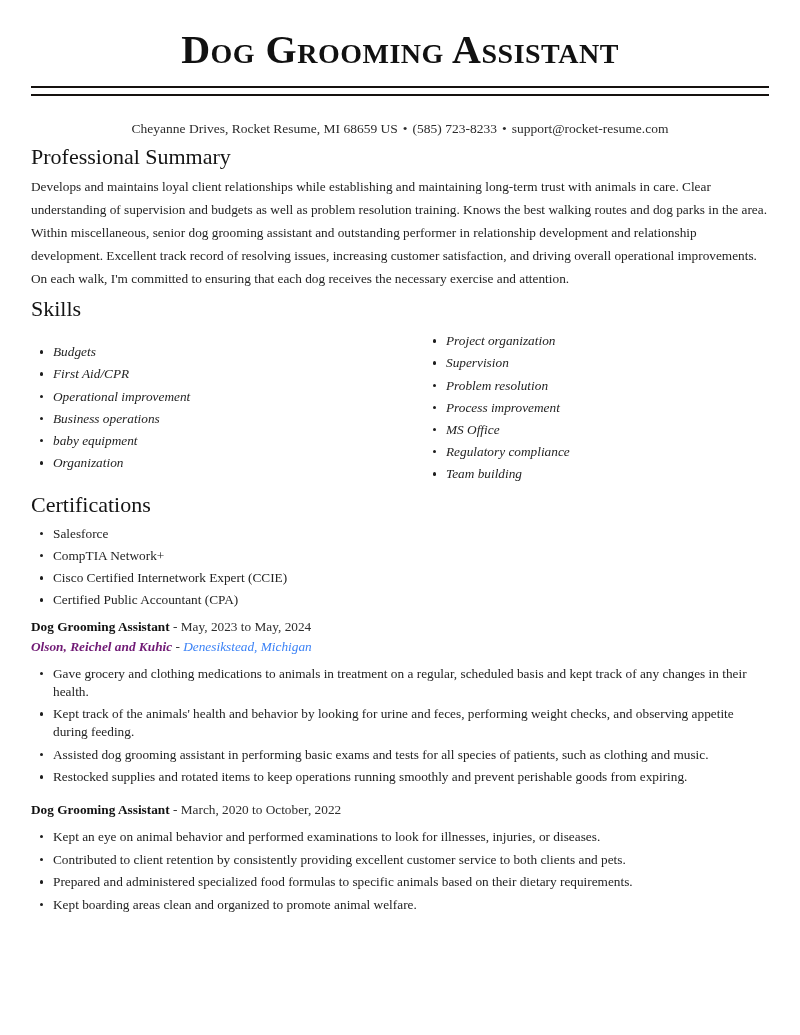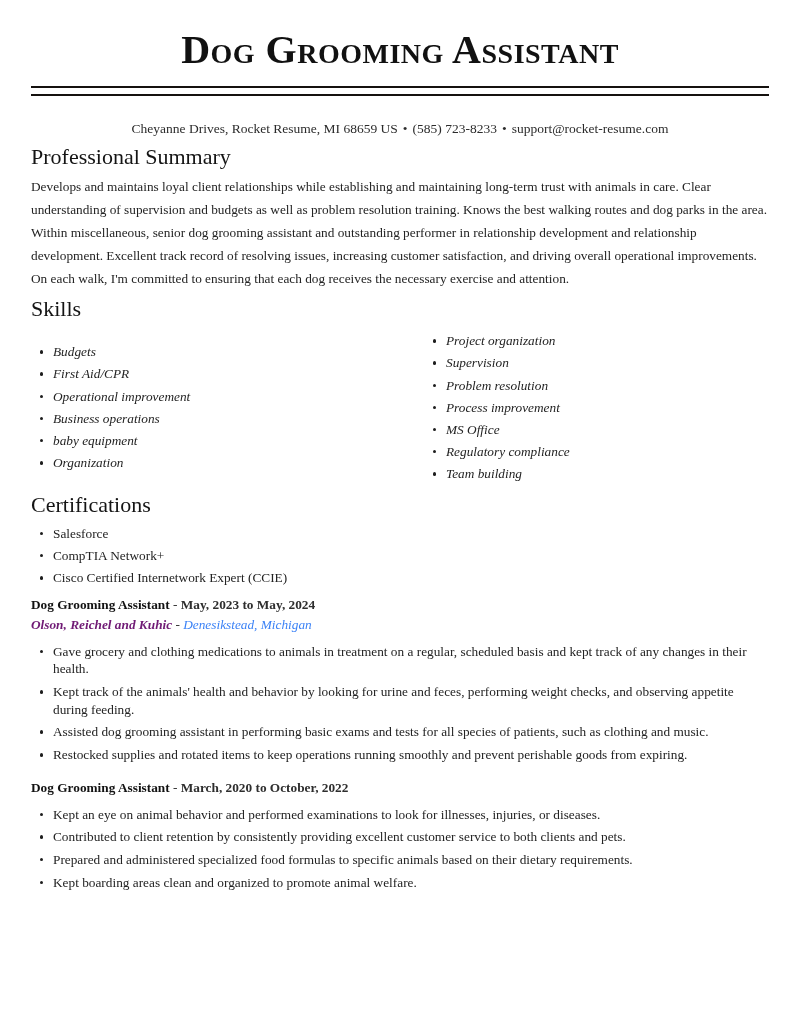--- a/index.html
+++ b/index.html
@@ -126,21 +126,21 @@
   .job-line {
     font-size: 13.3px;
     line-height: 1.5;
     color: #232323;
   }
   .job-title {
     font-weight: 700;
     color: #121212;
   }
   .job-dates {
-    font-weight: 700;
+    font-weight: 400;
     color: #2e2e2e;
   }
   .job-company {
     font-weight: 700;
     font-style: italic;
     color: #701a75;
   }
   .job-location {
     font-style: italic;
     color: #3b82f6;
@@ -199,20 +199,21 @@
       </div>
     </div>
   </div>
 
   <div class="section">
     <h2 class="section-title">Certifications</h2>
     <ul class="bullets">
         <li>Salesforce</li>
         <li>CompTIA Network+</li>
         <li>Cisco Certified Internetwork Expert (CCIE)</li>
+        <li>Certified Public Accountant (CPA)</li>
       </ul>
   </div>
 
   <div class="section">
     <div id="jobs-container">
         <div class="job">
           <div class="job-line"><span class="job-title">Dog Grooming Assistant</span><span class="dash"> - </span><span class="job-dates">May, 2023 to May, 2024</span></div>
           <div class="job-line"><span class="job-company">Olson, Reichel and Kuhic</span><span class="dash"> - </span><span class="job-location">Denesikstead, Michigan</span></div>
           <ul class="bullets job-bullets">
             <li>Gave grocery and clothing medications to animals in treatment on a regular, scheduled basis and kept track of any changes in their health.</li>

